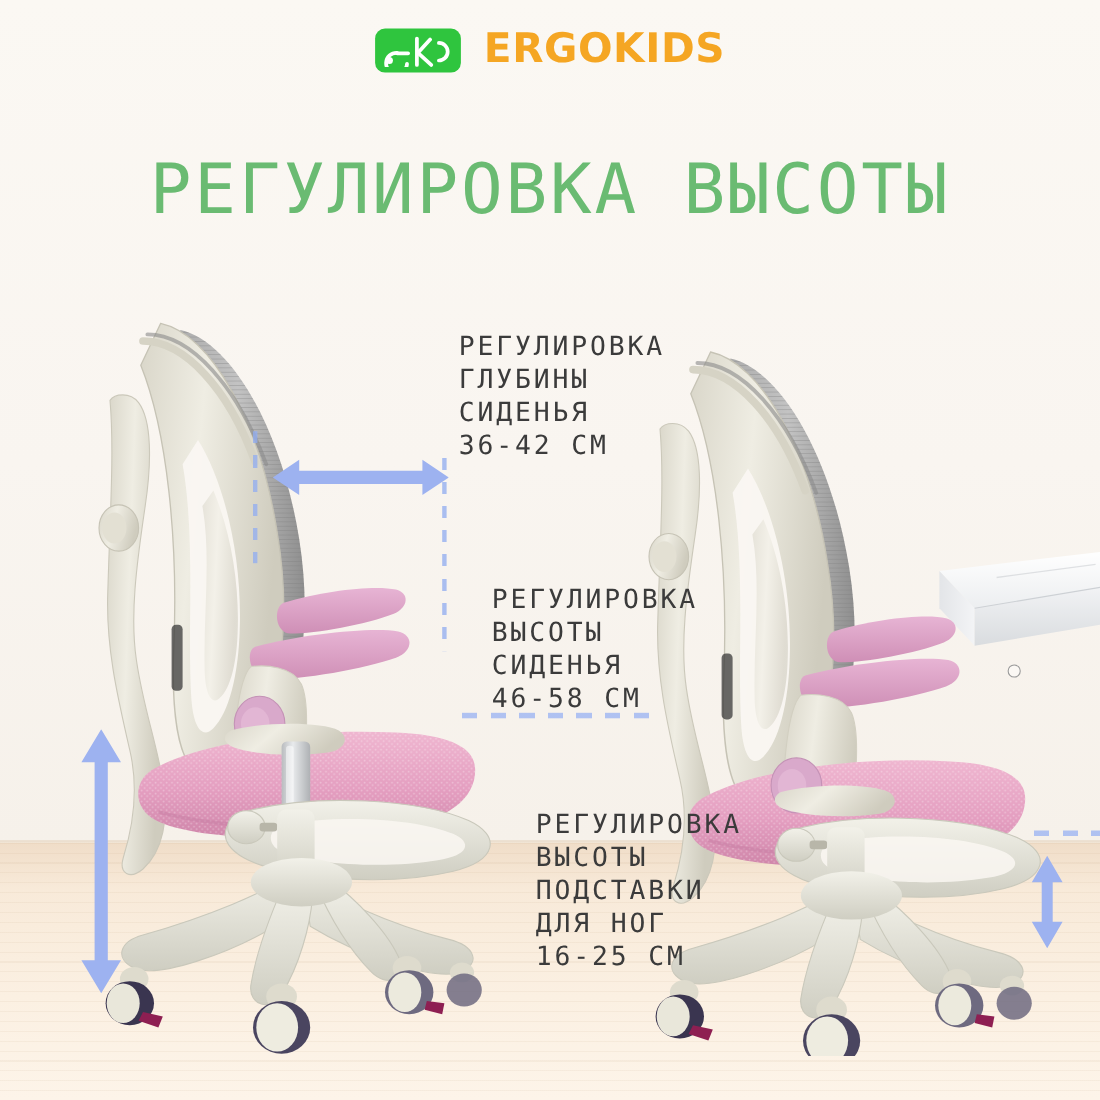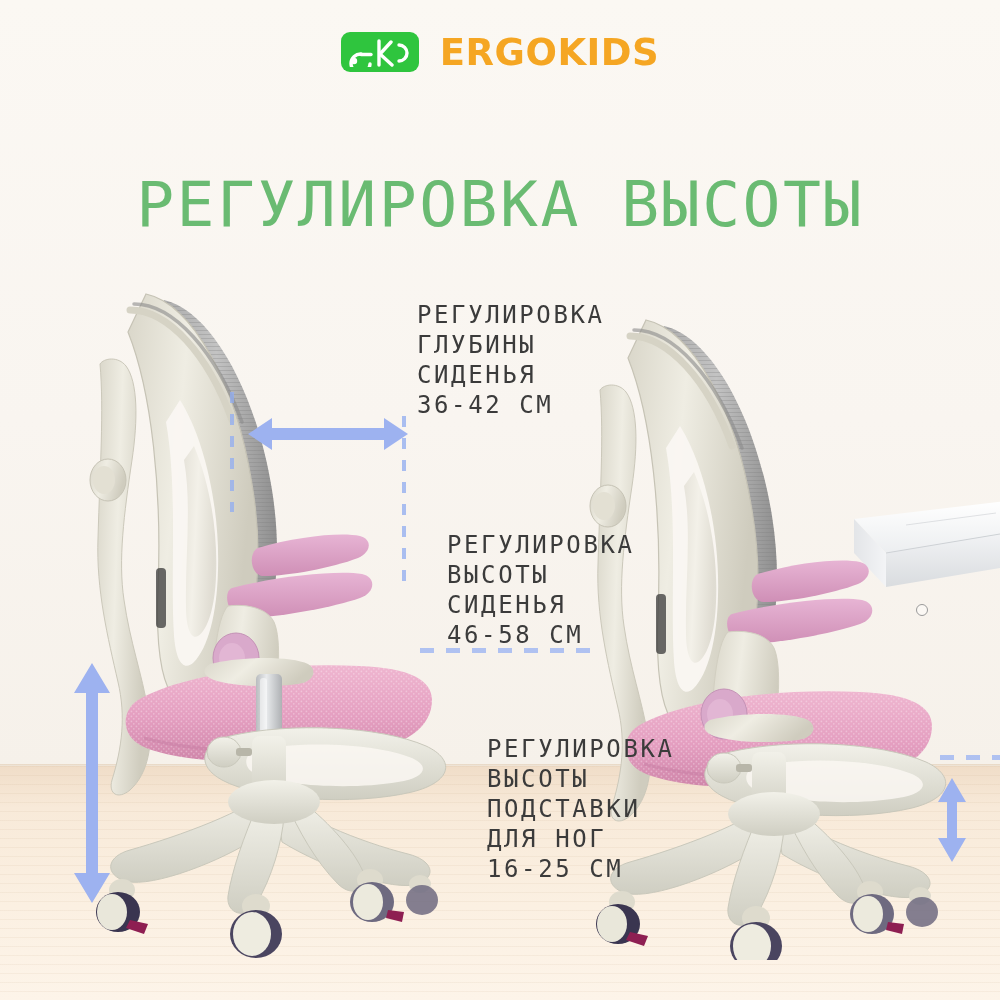--- a/index.html
+++ b/index.html
@@ -27,21 +27,21 @@
     background:repeating-linear-gradient(180deg,rgba(190,160,125,.10) 0px,rgba(190,160,125,.10) 1px,rgba(0,0,0,0) 1px,rgba(0,0,0,0) 9px);
   }
   .floor-edge{
     position:absolute; left:0; top:764px; width:1000px; height:3px;
     background:linear-gradient(180deg,rgba(218,192,160,.55),rgba(218,192,160,0));
   }
 
   
   #logo-block{
     position:absolute; left:0; top:26px; width:1000px; height:46px;
-    display:flex; align-items:flex-end; justify-content:center; gap:21px;
+    display:flex; align-items:flex-start; justify-content:center; gap:21px;
   }
   .logo-mark{
     width:78px; height:40px; border-radius:9px;
     background:#2fc53e;
     display:flex; align-items:center; justify-content:center;
     position:relative;
   }
   .logo-mark svg{ display:block; }
   .logo-word{
     font-family:"DejaVu Sans", sans-serif;
@@ -57,21 +57,20 @@
   #page-title{
     position:absolute; left:0; top:141px; width:1000px;
     text-align:center;
     font-family:"DejaVu Sans Mono", monospace;
     font-size:63px;
     font-weight:normal;
     letter-spacing:2.5px;
     color:#6abb72;
     line-height:1;
     white-space:nowrap;
-    margin-top:32px;
   }
 
   
   .annot{
     position:absolute;
     font-family:"DejaVu Sans Mono", monospace;
     font-size:24px;
     letter-spacing:2.6px;
     line-height:30px;
     color:#3b3b3b;

